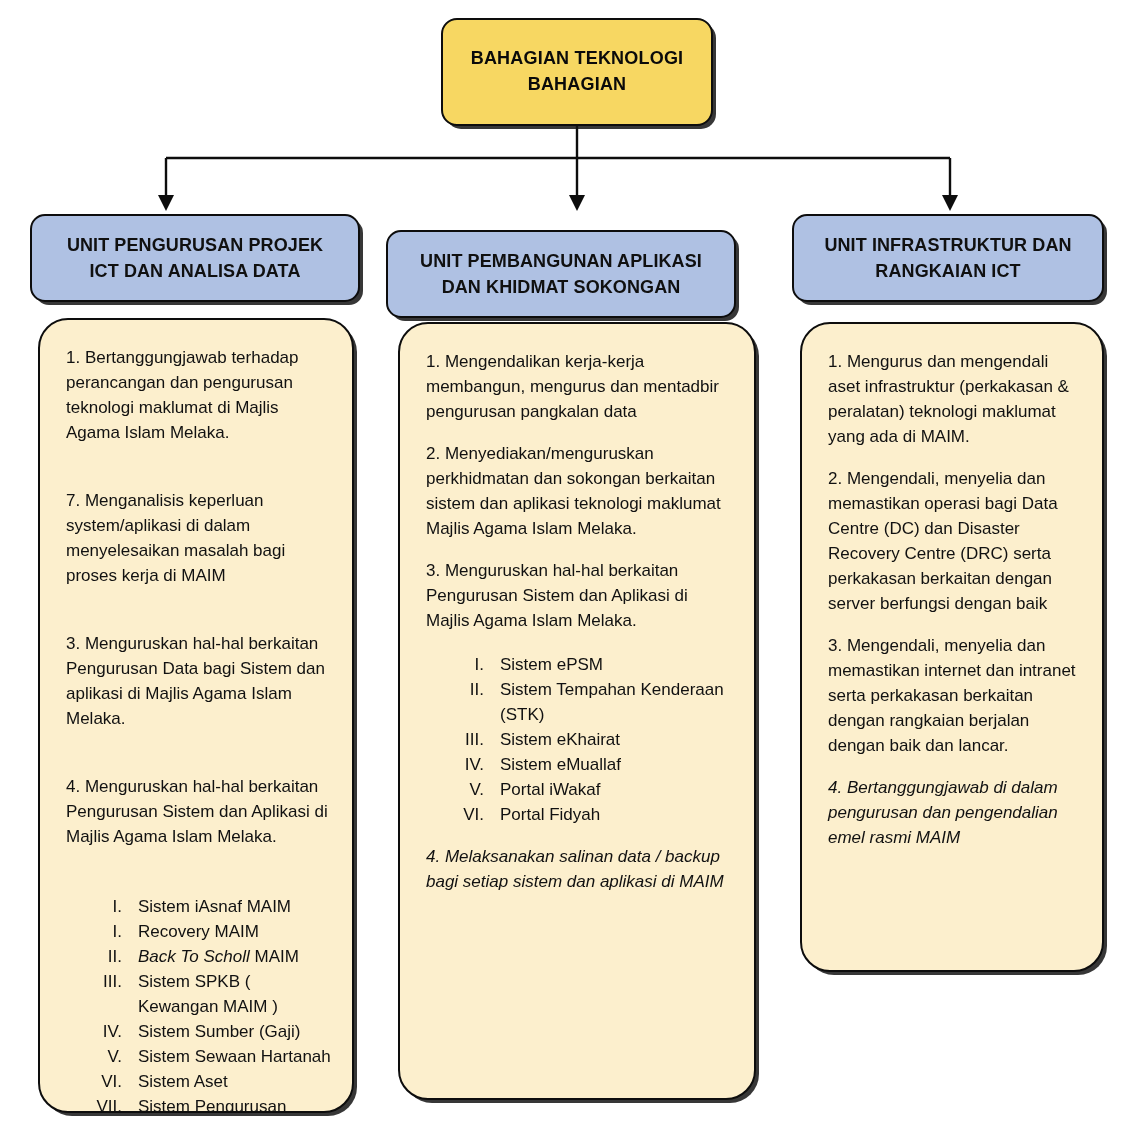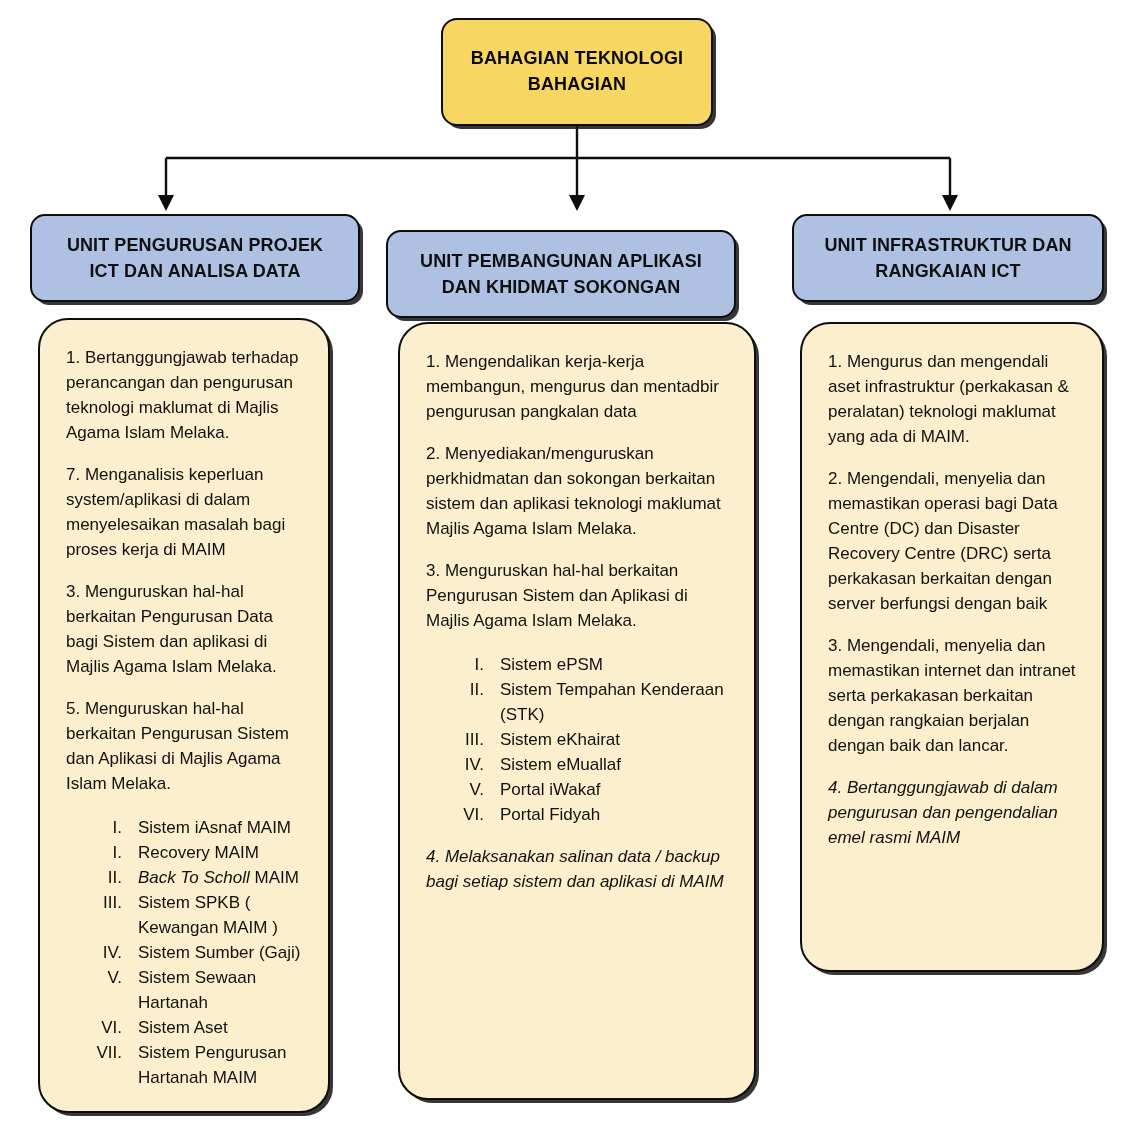--- a/index.html
+++ b/index.html
@@ -148,25 +148,25 @@
     </div>
   </div>
 
   <div class="box unit-head" style="left:30px; top:214px; width:330px; height:88px;">
     <div class="label">
       <span>UNIT PENGURUSAN PROJEK</span><br>
       <span>ICT DAN ANALISA DATA</span>
     </div>
   </div>
 
-  <div class="box panel col1" style="left:38px; top:318px; width:292px; height:795px;">
+  <div class="box panel col1" style="left:38px; top:318px; width:316px; height:795px;gap:26px;">
     <p class="para">1. Bertanggungjawab terhadap perancangan dan pengurusan teknologi maklumat di Majlis Agama Islam Melaka.</p>
     <p class="para">7. Menganalisis keperluan system/aplikasi di dalam menyelesaikan masalah bagi proses kerja di MAIM</p>
     <p class="para">3. Menguruskan hal-hal berkaitan Pengurusan Data bagi Sistem dan aplikasi di Majlis Agama Islam Melaka.</p>
-    <p class="para">5. Menguruskan hal-hal berkaitan Pengurusan Sistem dan Aplikasi di Majlis Agama Islam Melaka.</p>
+    <p class="para">4. Menguruskan hal-hal berkaitan Pengurusan Sistem dan Aplikasi di Majlis Agama Islam Melaka.</p>
     <ul class="rlist">
       <li>
         <span class="num">I.</span>
         <span class="txt">Sistem iAsnaf MAIM</span>
       </li>
       <li>
         <span class="num">I.</span>
         <span class="txt">Recovery MAIM</span>
       </li>
       <li>

